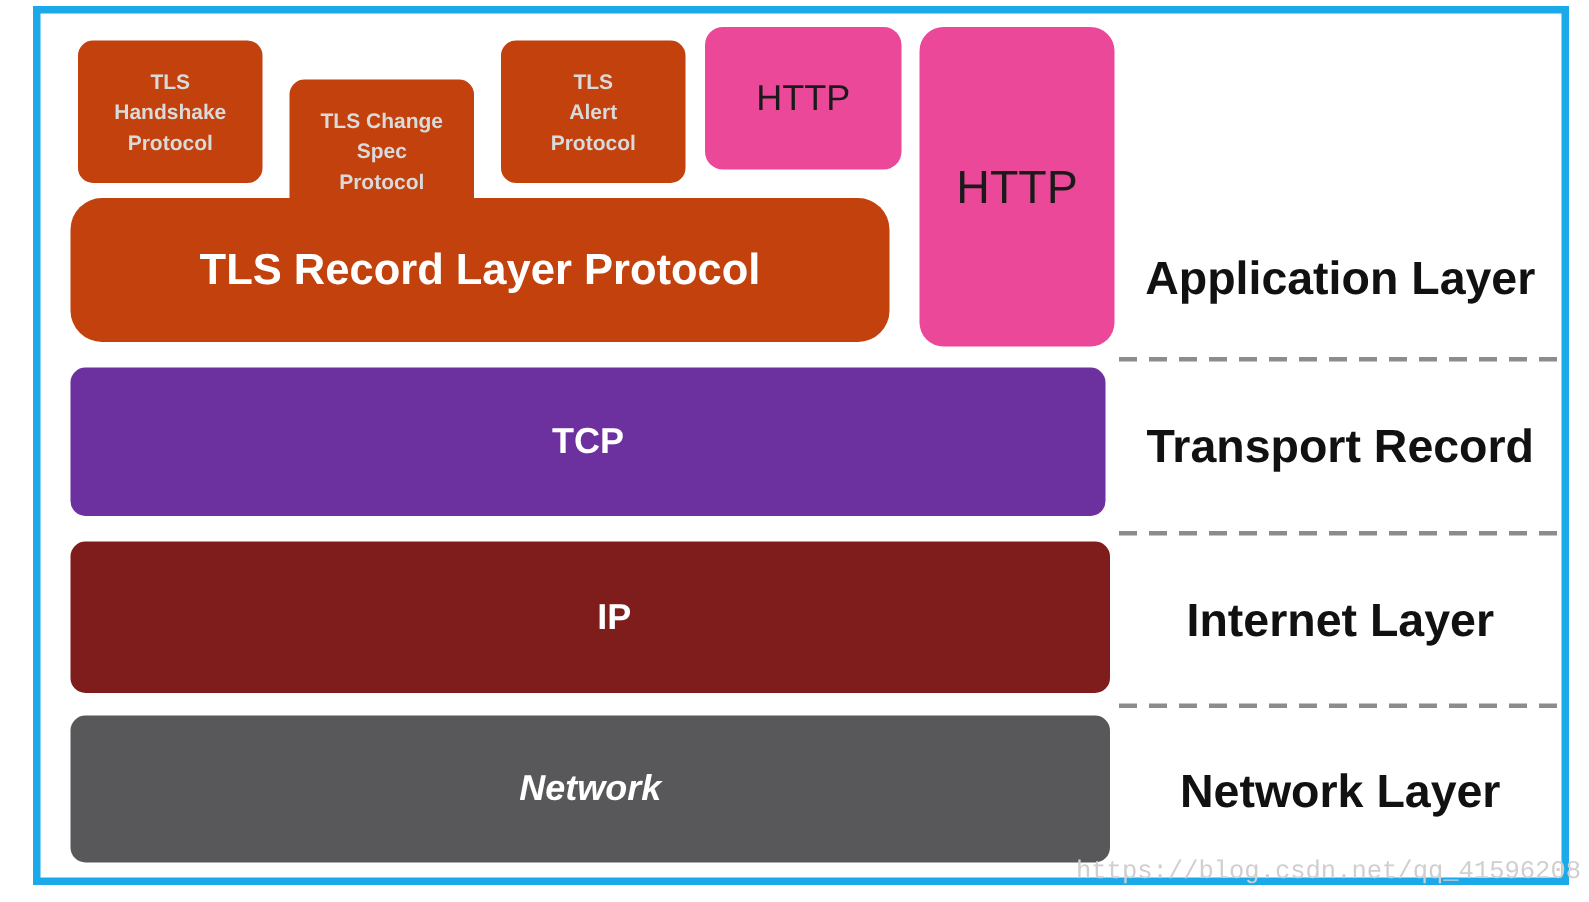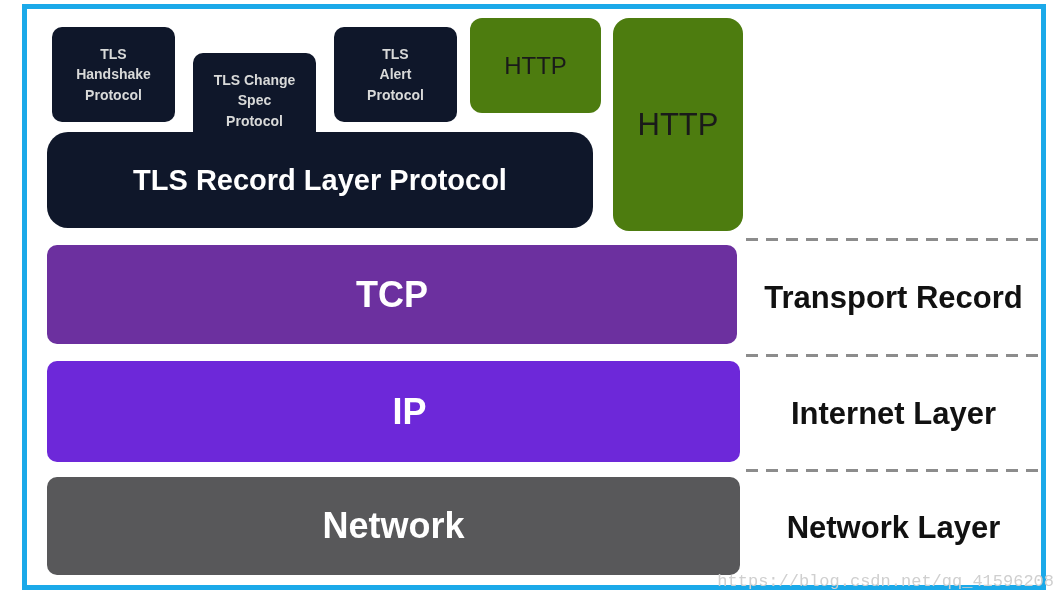--- a/index.html
+++ b/index.html
@@ -26,25 +26,25 @@
     background: #ffffff;
   }
   .box {
     position: absolute;
     box-sizing: border-box;
     display: flex;
     align-items: center;
     justify-content: center;
     text-align: center;
   }
-  .green  { background: #0f172a; }
-  .blue   { background: #4d7c0f; }
+  .green  { background: #c2410c; }
+  .blue   { background: #ec4899; }
   .purple { background: #6C309F; }
-  .orange { background: #6d28d9; padding-left: 32px; }
-  .gray   { background: #58585A; }
+  .orange { background: #7f1d1d; padding-left: 32px; }
+  .gray   { background: #58585A; font-style: italic; }
 
   .small-proto {
     width: 123px;
     height: 95px;
     top: 18px;
     border-radius: 10px;
     color: #D9DAD9;
     font-size: 14px;
     font-weight: bold;
     line-height: 1.45;
@@ -77,21 +77,21 @@
     height: 96px;
     border-radius: 21px;
     color: #ffffff;
     font-size: 29px;
     font-weight: bold;
   }
   .bar {
     left: 47px;
     border-radius: 10px;
     color: #ffffff;
-    font-size: 36px;
+    font-size: 24px;
     font-weight: bold;
   }
   .tcp-bar     { top: 245px; width: 690px; height: 99px;  }
   .ip-bar      { top: 361px; width: 693px; height: 101px; }
   .network-bar { top: 477px; width: 693px; height: 98px;  }
 
   .divider {
     position: absolute;
     left: 746px;
     width: 296px;
@@ -163,20 +163,21 @@
   <div class="box purple bar tcp-bar">TCP</div>
 
   <div class="box orange bar ip-bar">IP</div>
 
   <div class="box gray bar network-bar">Network</div>
 
   <div class="divider div-1"></div>
   <div class="divider div-2"></div>
   <div class="divider div-3"></div>
 
+  <div class="layer-label lbl-app">Application Layer</div>
 
   <div class="layer-label lbl-transport">Transport Record</div>
 
   <div class="layer-label lbl-internet">Internet Layer</div>
 
   <div class="layer-label lbl-network">Network Layer</div>
 
   <div class="watermark">https://blog.csdn.net/qq_41596208</div>
 </div>
 

